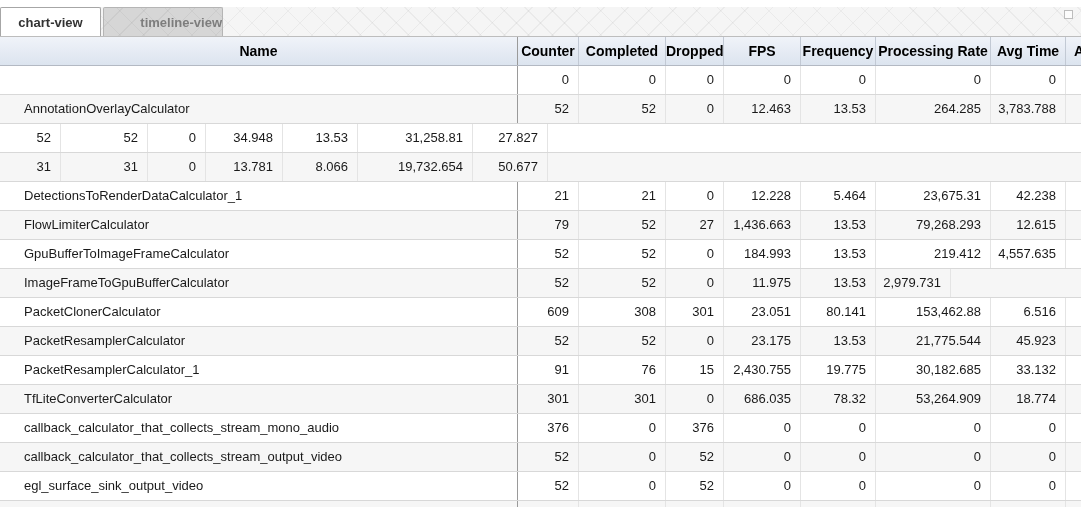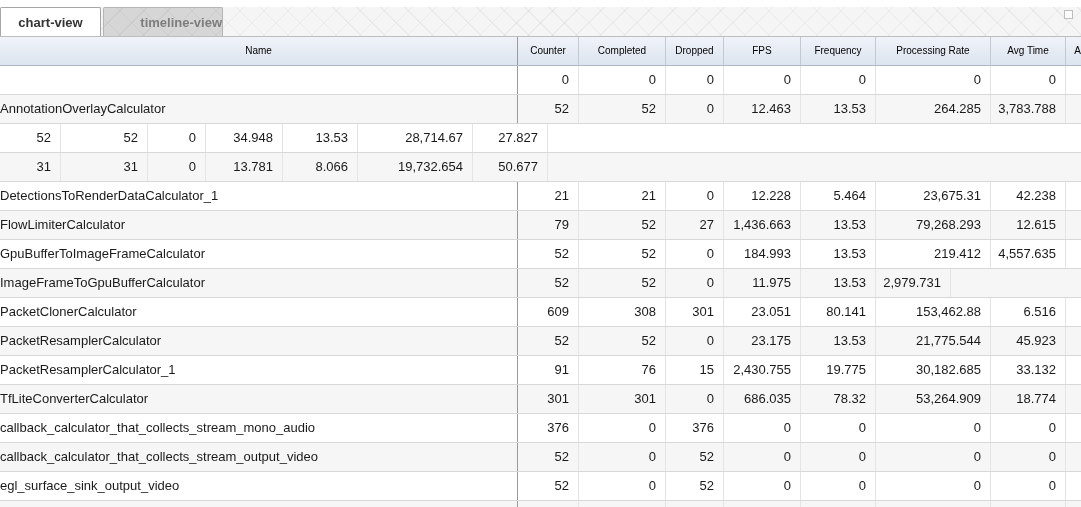--- a/index.html
+++ b/index.html
@@ -61,42 +61,42 @@
   .grid-header{
     display:flex;
     height:30px;
     box-sizing:border-box;
     background:linear-gradient(180deg,#f0f3f9 0%,#dce4ef 100%);
     border-top:1px solid #bdbdbd;
     border-bottom:1px solid #b3b9c3;
   }
   .grid-header .cell{
     box-sizing:border-box;
-    font-size:10px;font-weight:normal;color:#000;
+    font-size:14px;font-weight:bold;color:#000;
     line-height:28px;
     text-align:center;
     border-right:1px solid #c2c9d4;
     overflow:hidden;white-space:nowrap;
   }
   .grid-body .row{
     display:flex;
     height:29px;
     box-sizing:border-box;
     border-bottom:1px solid #d8d8d8;
     background:#ffffff;
   }
   .grid-body .row.alt{background:#f6f6f6;}
   .grid-body .cell{
     box-sizing:border-box;
     font-size:13px;
     line-height:28px;
     border-right:1px solid #e4e4e4;
     overflow:hidden;white-space:nowrap;
   }
-  .cell.name{text-align:left;padding-left:0;}
+  .cell.name{text-align:left;padding-left:24px;}
   .cell.num{text-align:right;padding-right:9px;}
   
   .col0{width:518px;}
   .col1{width:61px;}
   .col2{width:87px;}
   .col3{width:58px;}
   .col4{width:77px;}
   .col5{width:75px;}
   .col6{width:115px;}
   .col7{width:75px;}
@@ -152,21 +152,21 @@
           <div class="cell col6 num">264.285</div>
           <div class="cell col7 num">3,783.788</div>
           <div class="cell col8"></div>
         </div>
         <div class="row">
           <div class="cell col1 num">52</div>
           <div class="cell col2 num">52</div>
           <div class="cell col3 num">0</div>
           <div class="cell col4 num">34.948</div>
           <div class="cell col5 num">13.53</div>
-          <div class="cell col6 num">28,714.67</div>
+          <div class="cell col6 num">31,258.81</div>
           <div class="cell col7 num">27.827</div>
           <div class="cell col8"></div>
         </div>
         <div class="row alt">
           <div class="cell col1 num">31</div>
           <div class="cell col2 num">31</div>
           <div class="cell col3 num">0</div>
           <div class="cell col4 num">13.781</div>
           <div class="cell col5 num">8.066</div>
           <div class="cell col6 num">19,732.654</div>

